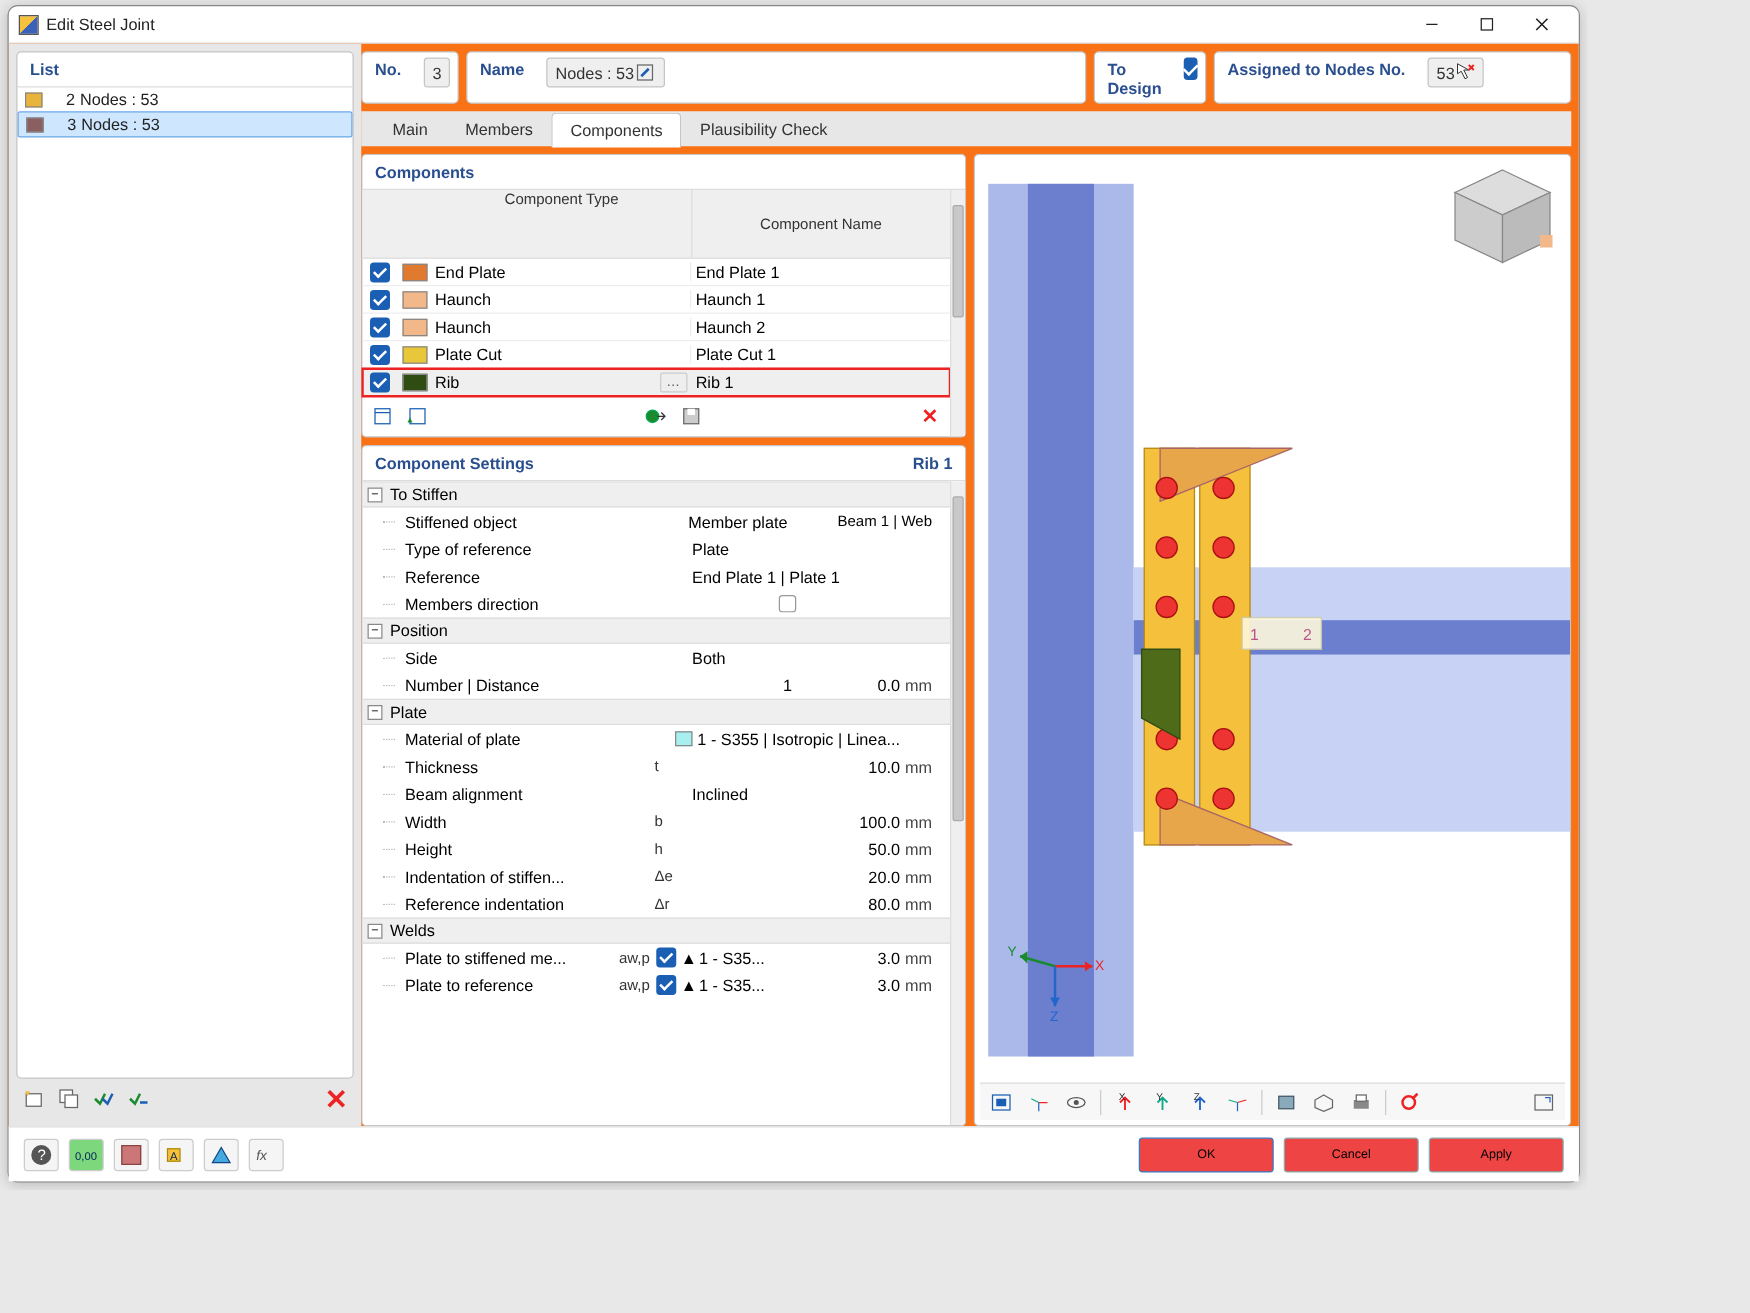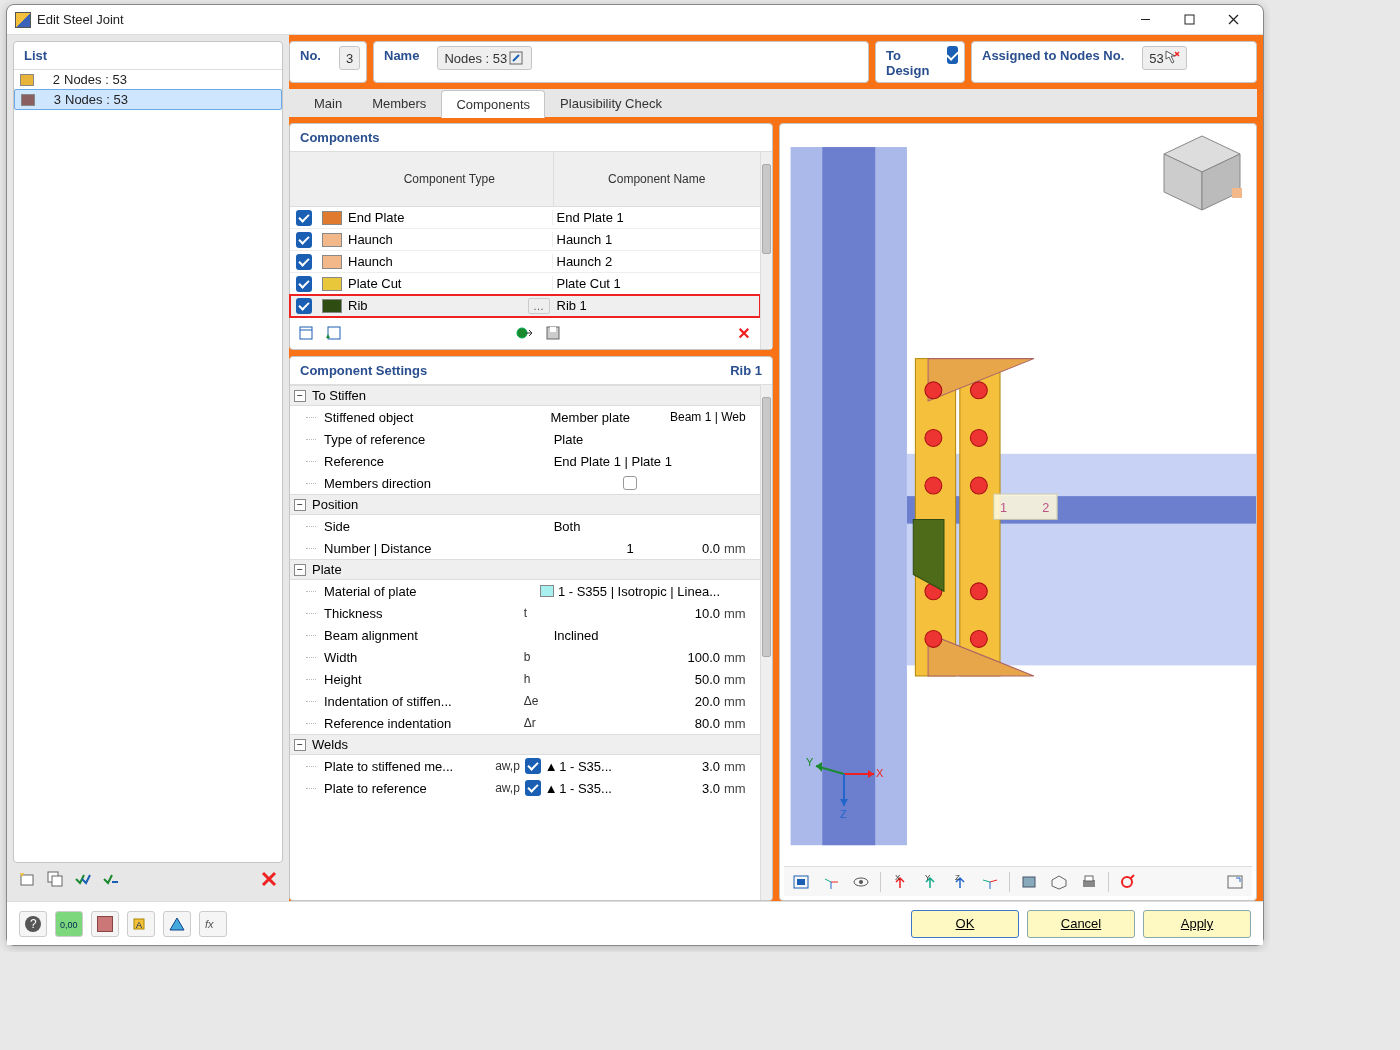--- a/index.html
+++ b/index.html
@@ -56,21 +56,21 @@
 
 
 .content-row { display: flex; flex: 1; gap: 6px; overflow:hidden; }
 
 
 .comp-col { width: 484px; display:flex; flex-direction:column; gap:6px; overflow: hidden;}
 .comp-col .panel-box { display:flex; flex-direction:column; }
 .comp-table-head { display:flex; background:#efefef; border-bottom:1px solid #ddd; font-size:12px; color:#333; }
 .cth-chk { width:28px; }
 .cth-sw { width:28px; }
-.cth-type { flex:1; text-align:center; padding:20px 0; border-right:1px solid #ddd; }
+.cth-type { flex:1; text-align:center; padding:0 0; border-right:1px solid #ddd; }
 .cth-name { flex:1; text-align:center; padding:20px 0; }
 .comp-row { display:flex; align-items:center; font-size:13px; border-bottom:1px solid #eee; height:22px; }
 .comp-row .cchk { width:28px; display:flex; justify-content:center; }
 .small-chk { width:16px; height:16px; background:#1a5fb4; border-radius:3px; display:flex; align-items:center; justify-content:center; }
 .small-chk::after { content:""; width:8px; height:4px; border:2px solid #fff; border-top:none; border-right:none; transform:rotate(-45deg); margin-top:-2px; }
 .comp-row .csw { width:20px; height:14px; margin:0 4px; border:1px solid #888; }
 .comp-row .ctype { flex:1; padding-left:2px; display:flex; align-items:center; }
 .comp-row .cname { flex:1; padding-left:4px; border-left:1px solid #eee; }
 .comp-row.hl { outline:2px solid #e22; outline-offset:-1px; background:#efefef; }
 .dots-btn { width:22px; text-align:center; color:#555; margin-left:auto; margin-right:2px; border:1px solid #ccc; background:#eee; border-radius:2px; font-size:11px; line-height:14px; }
@@ -109,21 +109,21 @@
 .axis { position:absolute; left:24px; bottom:72px; }
 .axis svg { overflow:visible; }
 
 .vp-toolbar { position:absolute; left:4px; right:4px; bottom:4px; height:30px; background:#f7f7f7; border-top:1px solid #ddd; display:flex; align-items:center; gap:4px; padding:0 4px; }
 .vp-toolbar .sep { width:1px; height:20px; background:#ccc; margin:0 2px; }
 .vp-btn { width:26px; height:24px; display:flex; align-items:center; justify-content:center; border:1px solid transparent; border-radius:3px; }
 
 
 .bottom-row { height:44px; display:flex; align-items:center; padding:0 12px; gap:8px; border-top:1px solid #ddd; background:#fff; }
 .bot-icn { width:28px; height:26px; border:1px solid #ccc; border-radius:3px; display:flex; align-items:center; justify-content:center; background:#f5f5f5; }
-.btn { min-width:108px; height:28px; border:1px solid #8aa; border-radius:3px; background:#fef9c3; font-size:13px; display:flex; align-items:center; justify-content:center;text-decoration:underline; }
+.btn { min-width:108px; height:28px; border:1px solid #8aa; border-radius:3px; background:#ef4444; font-size:10px; display:flex; align-items:center; justify-content:center; }
 .btn.primary { border-color:#3b78c4; }
 
 </style>
 </head>
 <body>
 
 <div class="window">
 
   <div class="titlebar">
     <div class="app-icon"></div>

